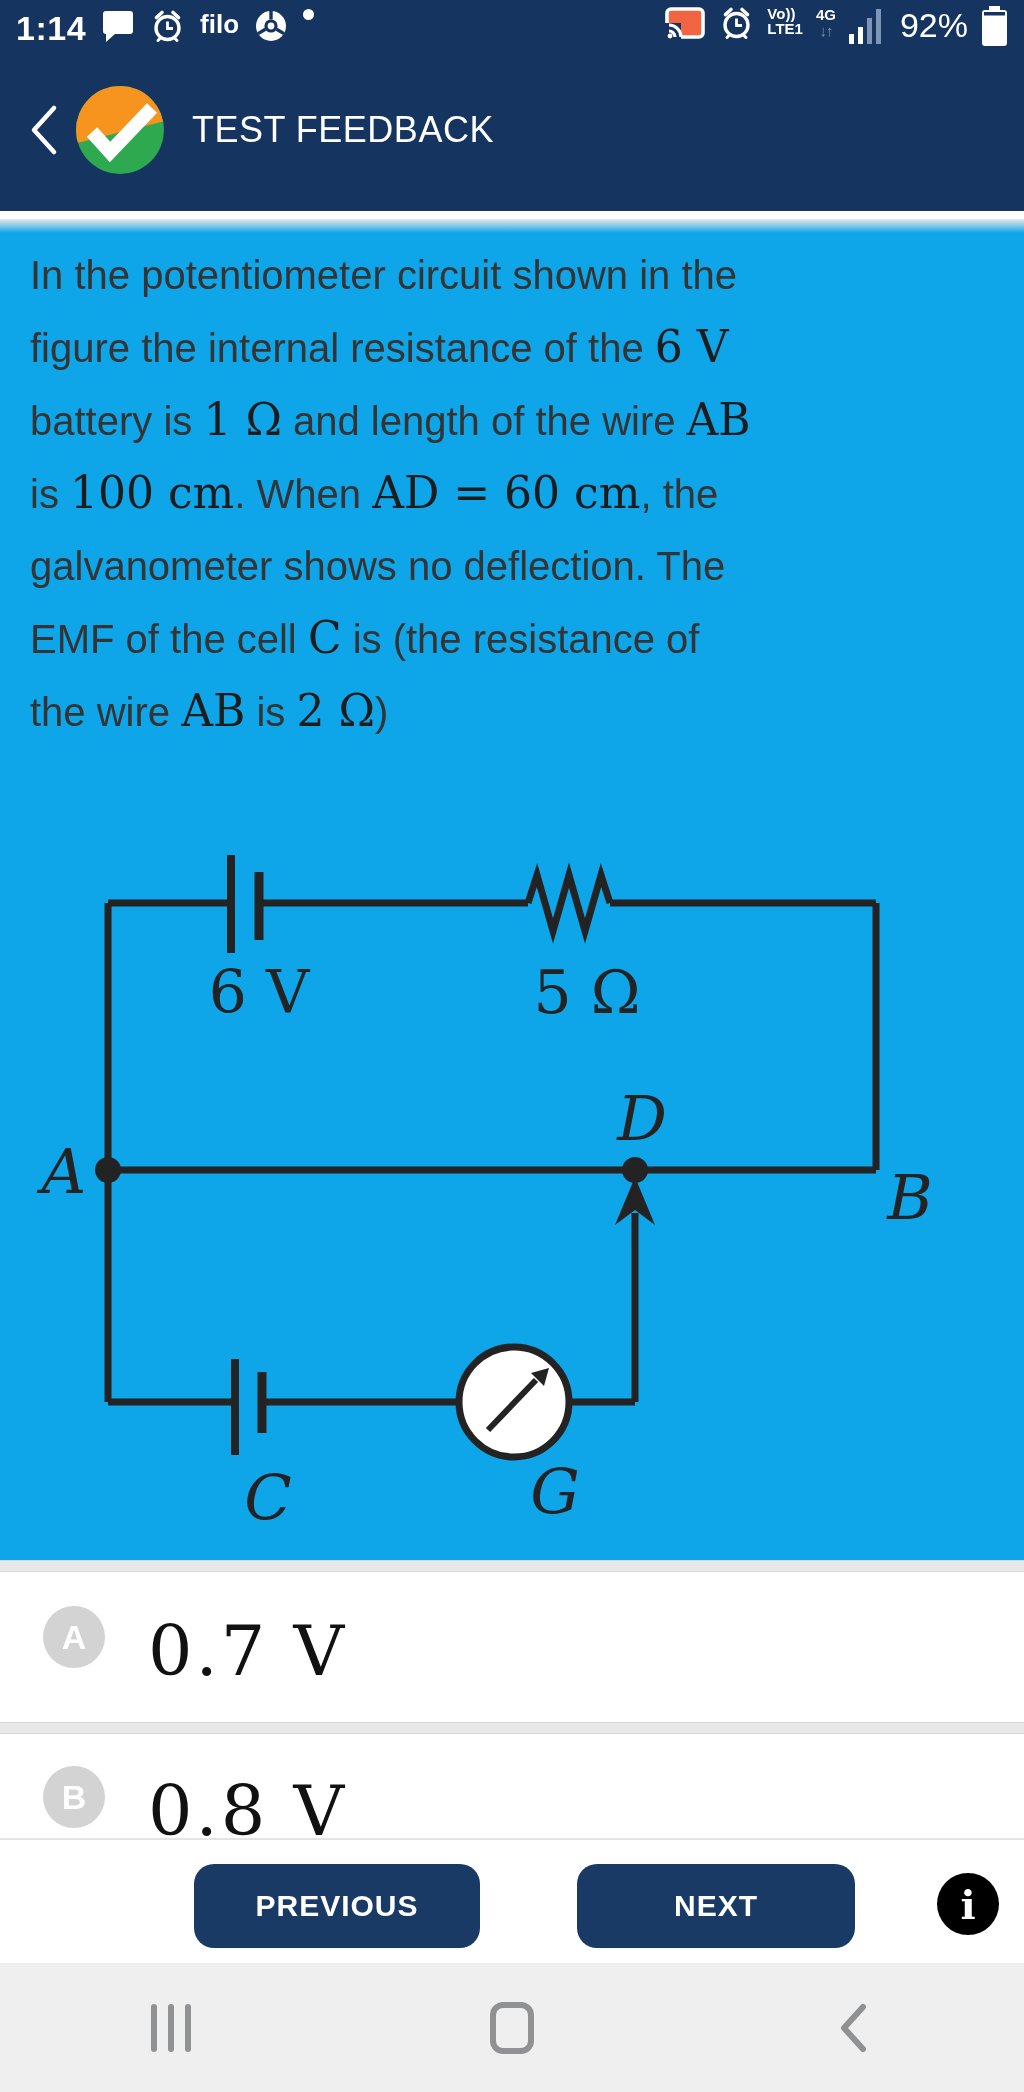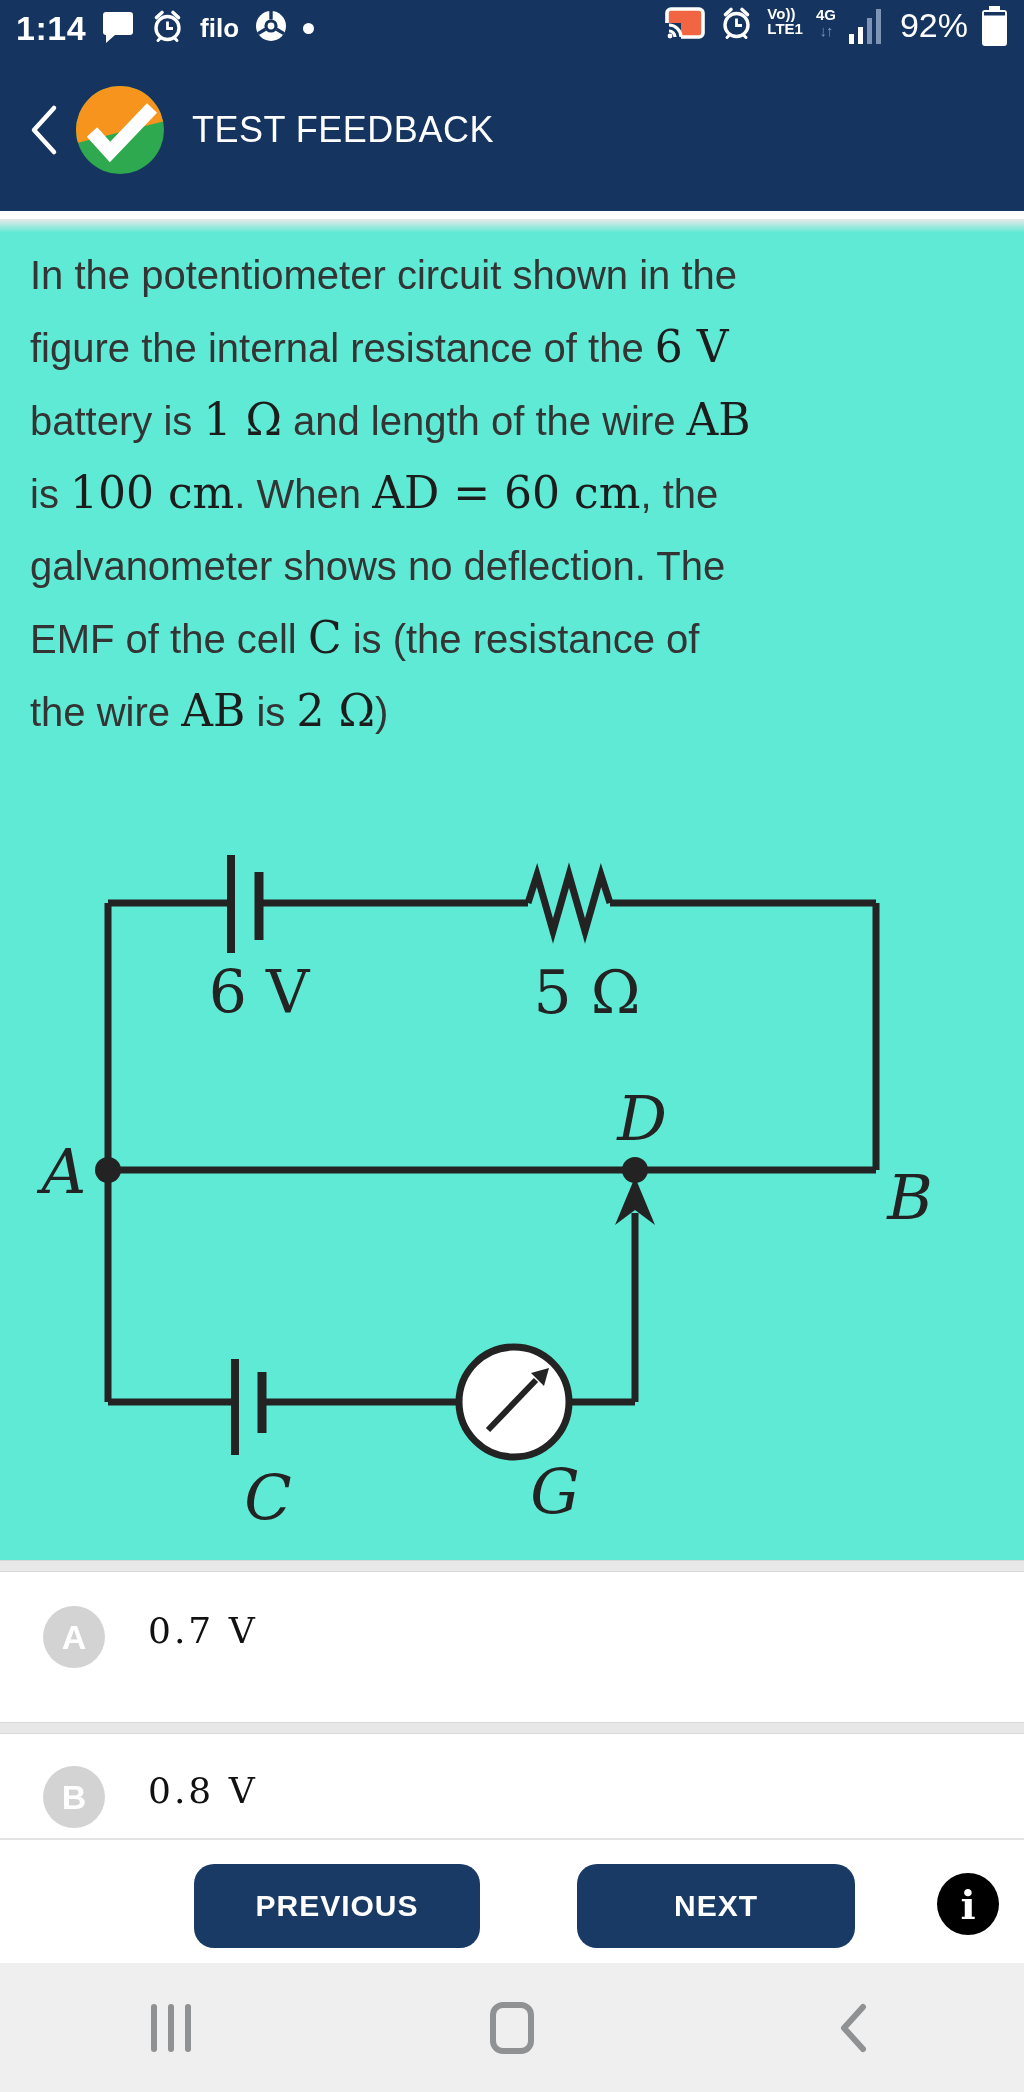--- a/index.html
+++ b/index.html
@@ -7,21 +7,21 @@
   body {
     position:relative; background:#fff; overflow:hidden;
     font-family:"Liberation Sans", sans-serif;
   }
   
   .status-bar {
     position:absolute; left:0; top:0; width:1024px; height:56px;
     background:#15345F; display:flex; align-items:center; padding:0 16px;
     color:#fff;
   }
-  .sb-left { display:flex; align-items:center; gap:15px; }
+  .sb-left { display:flex; gap:15px; }
   .sb-right { margin-left:auto; display:flex; align-items:flex-start; gap:13px; }
   .sb-time { font-size:34px; font-weight:700; letter-spacing:0.5px; }
   .sb-app { font-size:26px; font-weight:700; }
   .sb-dot { width:11px; height:11px; border-radius:50%; background:#fff; }
   .volte { font-size:15px; font-weight:700; line-height:15px; text-align:left; }
   .fourg { text-align:center; }
   .fourg .g { font-size:15px; font-weight:700; line-height:18px; }
   .fourg .arrows { font-size:15px; line-height:14px; color:#7E94B4; letter-spacing:-1px; }
   .sb-batt-text { font-size:34px; font-weight:500; }
   
@@ -37,21 +37,21 @@
   .logo .orange {
     position:absolute; left:-18%; top:-14%; width:140%; height:66%;
     background:#F7941D; transform:rotate(-14deg);
   }
   .logo svg { position:absolute; left:0; top:0; }
   .header-title {
     color:#fff; font-size:36px; font-weight:500; letter-spacing:0.5px; margin-left:28px;
   }
   
   .question-card {
-    position:absolute; left:0; top:219px; width:1024px; height:1341px; background:#5eead4;
+    position:absolute; left:0; top:219px; width:1024px; height:1341px; background:#0ea5e9;
   }
   .question-card::before {
     content:""; position:absolute; left:0; top:0; width:100%; height:14px;
     background:linear-gradient(#e9e9e9, rgba(255,255,255,0));
   }
   .question-text { position:absolute; left:30px; top:20px; width:960px; color:#343434; }
   .q-line { font-size:40px; line-height:72px; white-space:nowrap; }
   .q-line .math { font-family:"DejaVu Serif", serif; font-size:44px; color:#1c1c1c; }
   .circuit-svg { position:absolute; left:0; top:636px; }
   
@@ -60,21 +60,21 @@
     border-top:1px solid #d8d8d8; border-bottom:1px solid #d8d8d8;
   }
   .opt-row { position:absolute; left:0; width:1024px; background:#fff; }
   .opt-badge {
     position:absolute; left:43px; width:62px; height:62px; border-radius:50%;
     background:#d3d3d3; color:#fff; font-size:34px; font-weight:700;
     display:flex; align-items:center; justify-content:center;
   }
   .opt-value {
     position:absolute; left:148px; font-family:"DejaVu Serif", serif;
-    font-size:36px; color:#111; letter-spacing:3px;
+    font-size:70px; color:#111; letter-spacing:3px;
   }
   
   .footer {
     position:absolute; left:0; top:1838px; width:1024px; height:111px;
     background:#fff; border-top:2px solid #e3e3e3;
   }
   .nav-btn {
     position:absolute; top:24px; height:84px; background:#1A3A66; border:none;
     border-radius:20px; color:#fff; font-family:"Liberation Sans", sans-serif;
     font-size:30px; font-weight:700; letter-spacing:1px;

